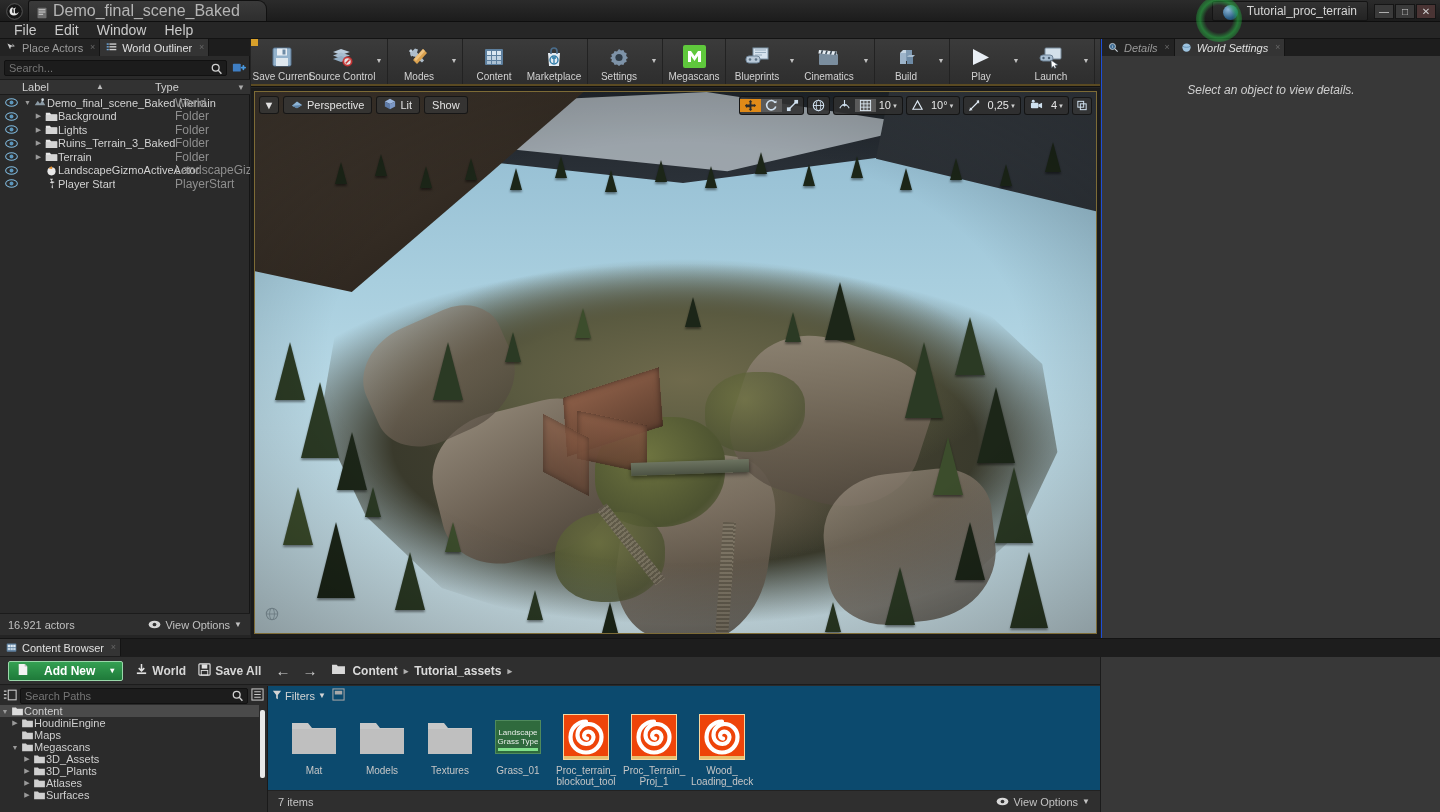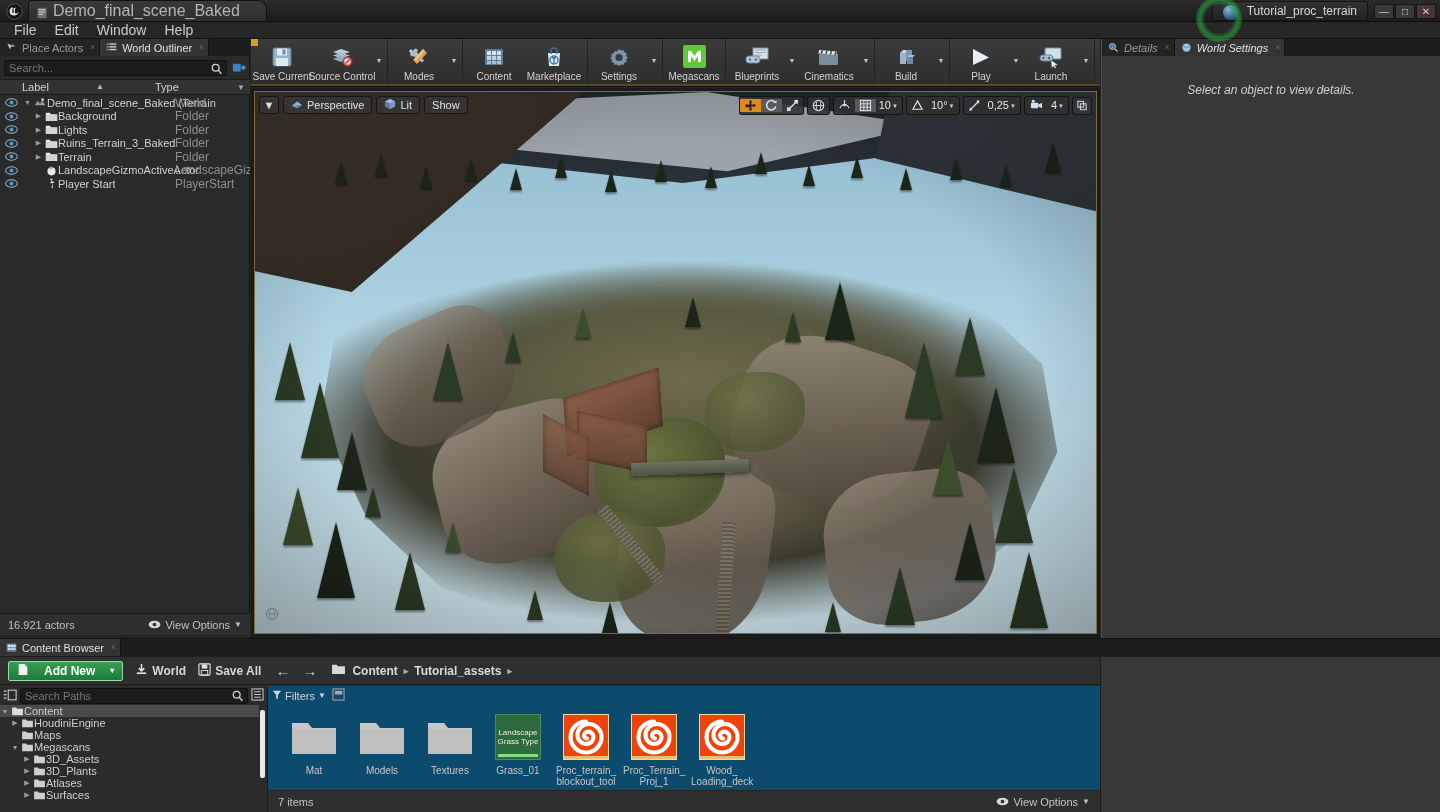--- a/index.html
+++ b/index.html
@@ -313,21 +313,21 @@
     display: flex; align-items: center; padding: 0 5px; position: relative;
   }
   .assetsearch input { background: transparent; border: none; outline: none; color: #7d7d7d; font-size: 11px; width: 100%; font-family: "Liberation Sans", sans-serif; }
 
   .assetgrid { position: absolute; left: 0; top: 22px; right: 0; bottom: 22px; display: flex; gap: 12px; padding: 6px 0 0 18px; }
   .asset { width: 56px; display: flex; flex-direction: column; align-items: center; }
   .asset .thumb { width: 46px; height: 46px; display: flex; align-items: center; justify-content: center; position: relative; }
   .asset .nm { margin-top: 5px; font-size: 10px; color: #c6c6c6; text-align: center; line-height: 11px; width: 62px; }
   .hda { width: 46px; height: 46px; background: #ee4409; border: 1px solid #f7d8a0; position: relative; overflow: hidden; }
   .hdabar { position: absolute; left: 0; bottom: 0; width: 100%; height: 3px; background: #e8c070; }
-  .grasscard { width: 46px; height: 46px; background: #2f6a3d; border: 1px solid #4f8a5c; display: flex; align-items: center; justify-content: center; position: relative; }
+  .grasscard { width: 46px; height: 34px; background: #2f6a3d; border: 1px solid #4f8a5c; display: flex; align-items: center; justify-content: center; position: relative; }
   .grasscard .t { font-size: 8px; color: #e8eee8; text-align: center; line-height: 9px; }
   .grassbar { position: absolute; left: 2px; bottom: 2px; right: 2px; height: 3px; background: #7fe08a; }
 
   .cbfoot {
     position: absolute; left: 268px; bottom: 0; right: 0; height: 22px;
     display: flex; align-items: center; padding: 0 10px; font-size: 11px; color: #c3c3c3;
     background: #2f2f2f; border-top: 1px solid #222;
   }
   .cbfoot .vo { margin-left: auto; display: flex; align-items: center; gap: 4px; }
   .cb-rightpad { position: absolute; left: 1100px; top: 18px; right: 0; bottom: 0; background: #383838; border-left: 1px solid #1b1b1b; }

